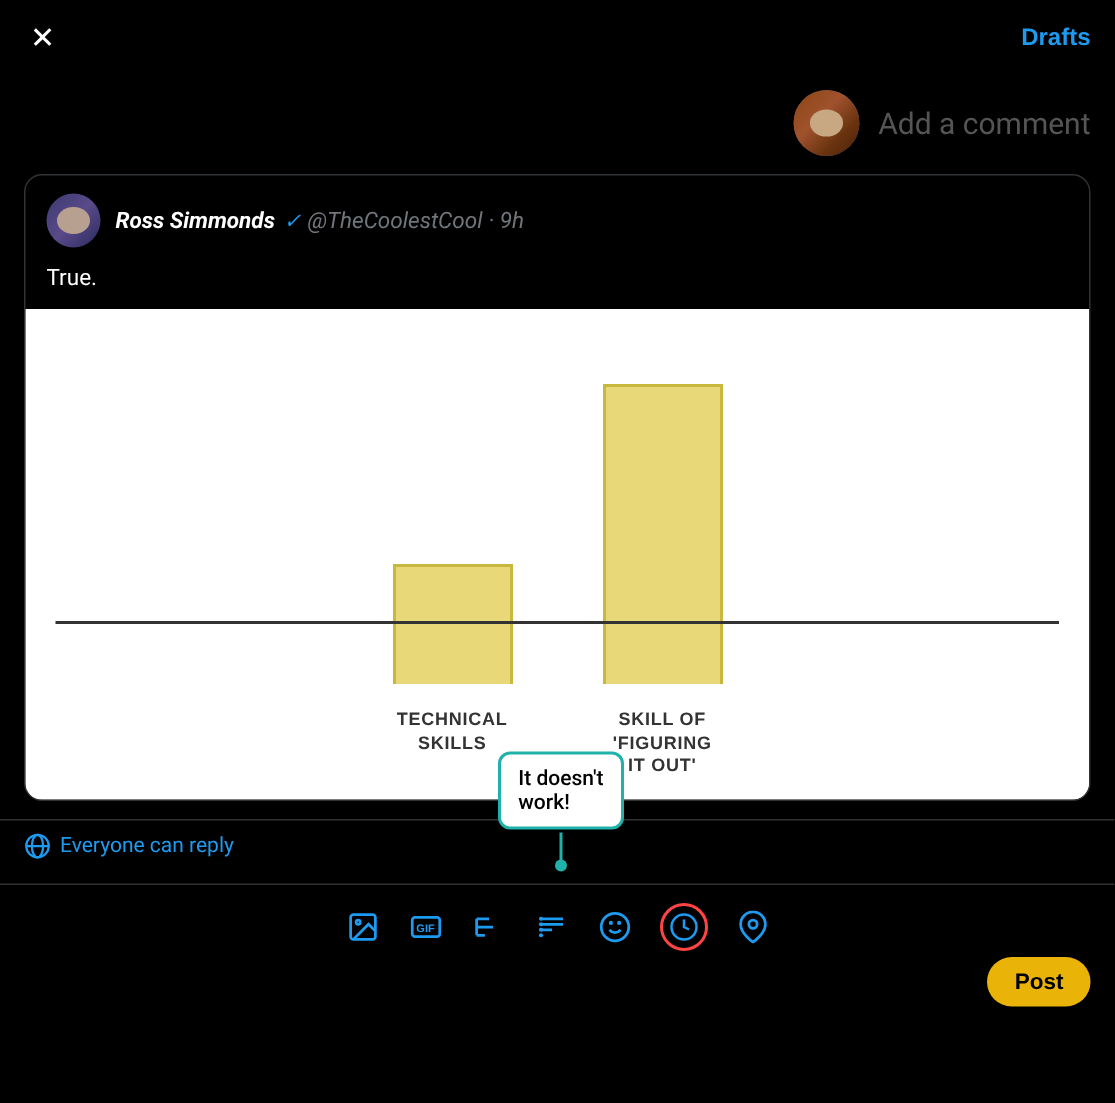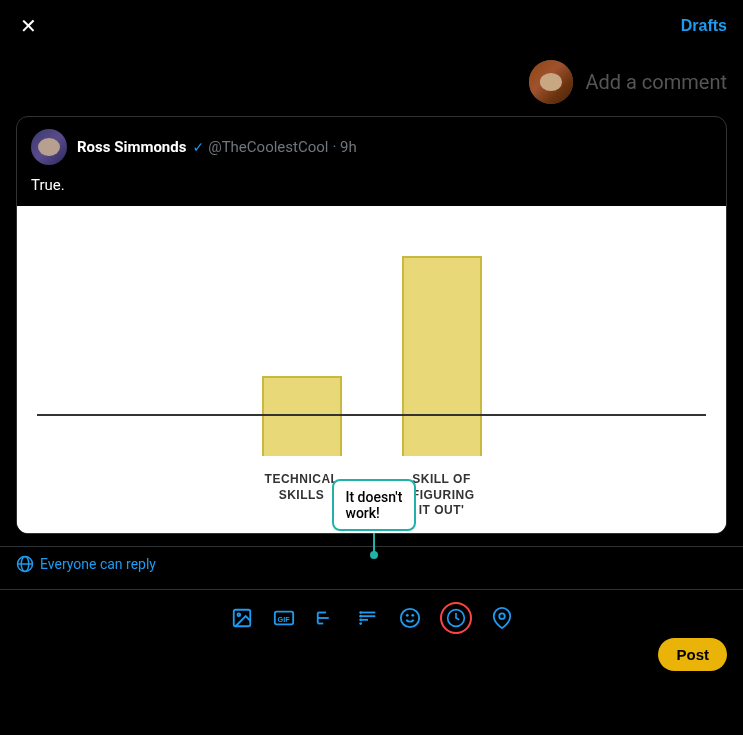--- a/index.html
+++ b/index.html
@@ -108,20 +108,21 @@
       width: 60%;
       height: 50%;
       background: #b8a090;
       border-radius: 50%;
     }
     .post-author-info {
       display: flex;
       align-items: center;
       gap: 4px;
       flex-wrap: wrap;
+      font-style: italic;
     }
     .post-author-name {
       font-weight: 700;
       font-size: 15px;
     }
     .verified-badge {
       color: #1d9bf0;
       font-size: 14px;
       margin-left: 2px;
     }
@@ -266,21 +267,21 @@
       padding: 8px 18px;
       font-weight: 700;
       font-size: 15px;
       cursor: pointer;
       margin-left: auto;
     }
 
     
     .tooltip-container {
       position: absolute;
-      bottom: 148px;
+      bottom: 126px;
       left: 50%;
       transform: translateX(-40px);
       border-radius: 15px;
     }
     .tooltip-box {
       background: #fff;
       color: #000;
       border: 2px solid #20b2aa;
       border-radius: 8px;
       padding: 8px 12px;

